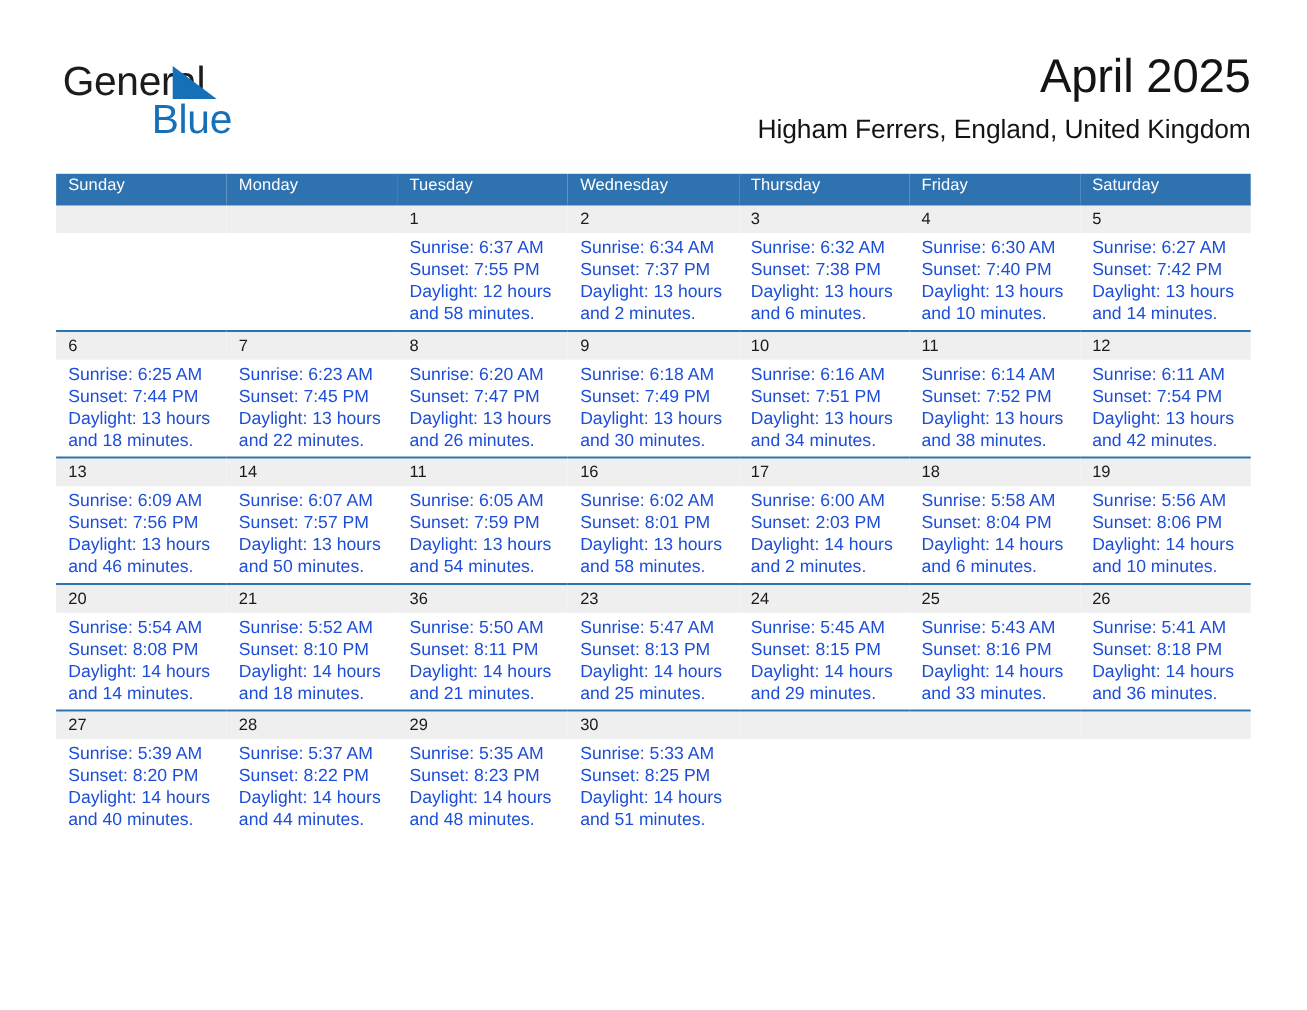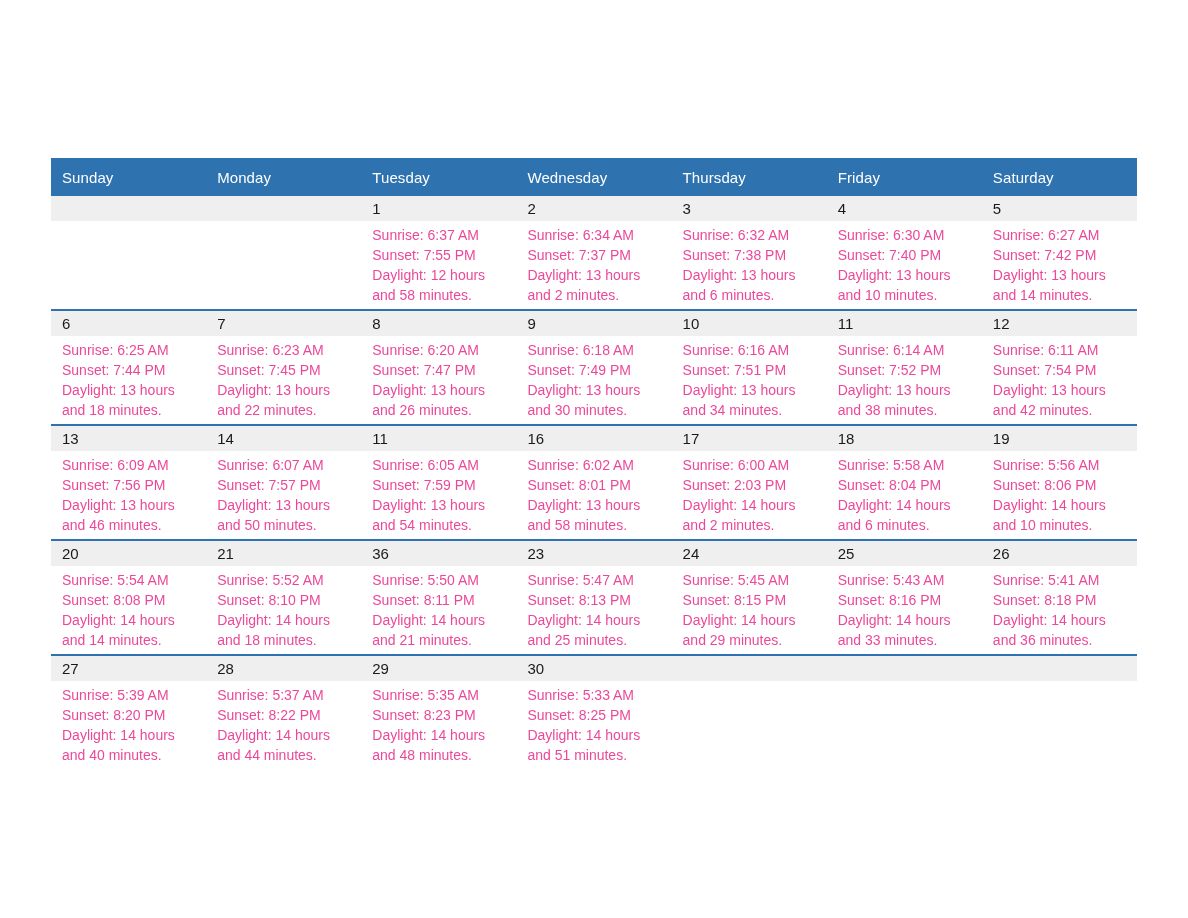--- a/index.html
+++ b/index.html
@@ -99,21 +99,21 @@
     table-layout: fixed;
   }
   .calendar col { width: 155.14px; }
 
   .calendar thead th {
     background: #2f72b0;
     color: #ffffff;
     font-size: 15px;
     font-weight: normal;
     text-align: left;
-    padding: 11px 0 8px 11px;
+    padding: 2px 0 8px 11px;
     height: 16px;
     letter-spacing: 0.1px;
   }
 
   .week-row > td {
     vertical-align: top;
     padding: 0;
     border-top: 2px solid #2f72b0;
     background: #ffffff;
   }
@@ -126,32 +126,46 @@
     background: #efefef;
     height: 25px;
     padding: 3px 0 0 11px;
     box-sizing: border-box;
     font-size: 15px;
     line-height: 20px;
     color: #1a1a1a;
   }
   .cell-body {
     padding: 4px 8px 0 11px;
-    font-size: 14px;
+    font-size: 16px;
     line-height: 20px;
-    color: #ec4899;
+    color: #1d4ed8;
   }
   .cell-body div { white-space: nowrap; }
   .cell.empty .daynum-band { color: transparent; }
 </style>
 </head>
 <body>
 
 <div class="page">
 
+  <div class="header">
+
+    <div class="brand">
+      <span class="brand-general">General</span>
+      <span class="brand-triangle"></span>
+      <span class="brand-blue">Blue</span>
+    </div>
+
+    <div class="title-block">
+      <h1 class="month-title">April 2025</h1>
+      <h2 class="location-title">Higham Ferrers, England, United Kingdom</h2>
+    </div>
+
+  </div>
 
   <table class="calendar">
     <colgroup>
       <col>
         <col>
         <col>
         <col>
         <col>
         <col>
         <col>

